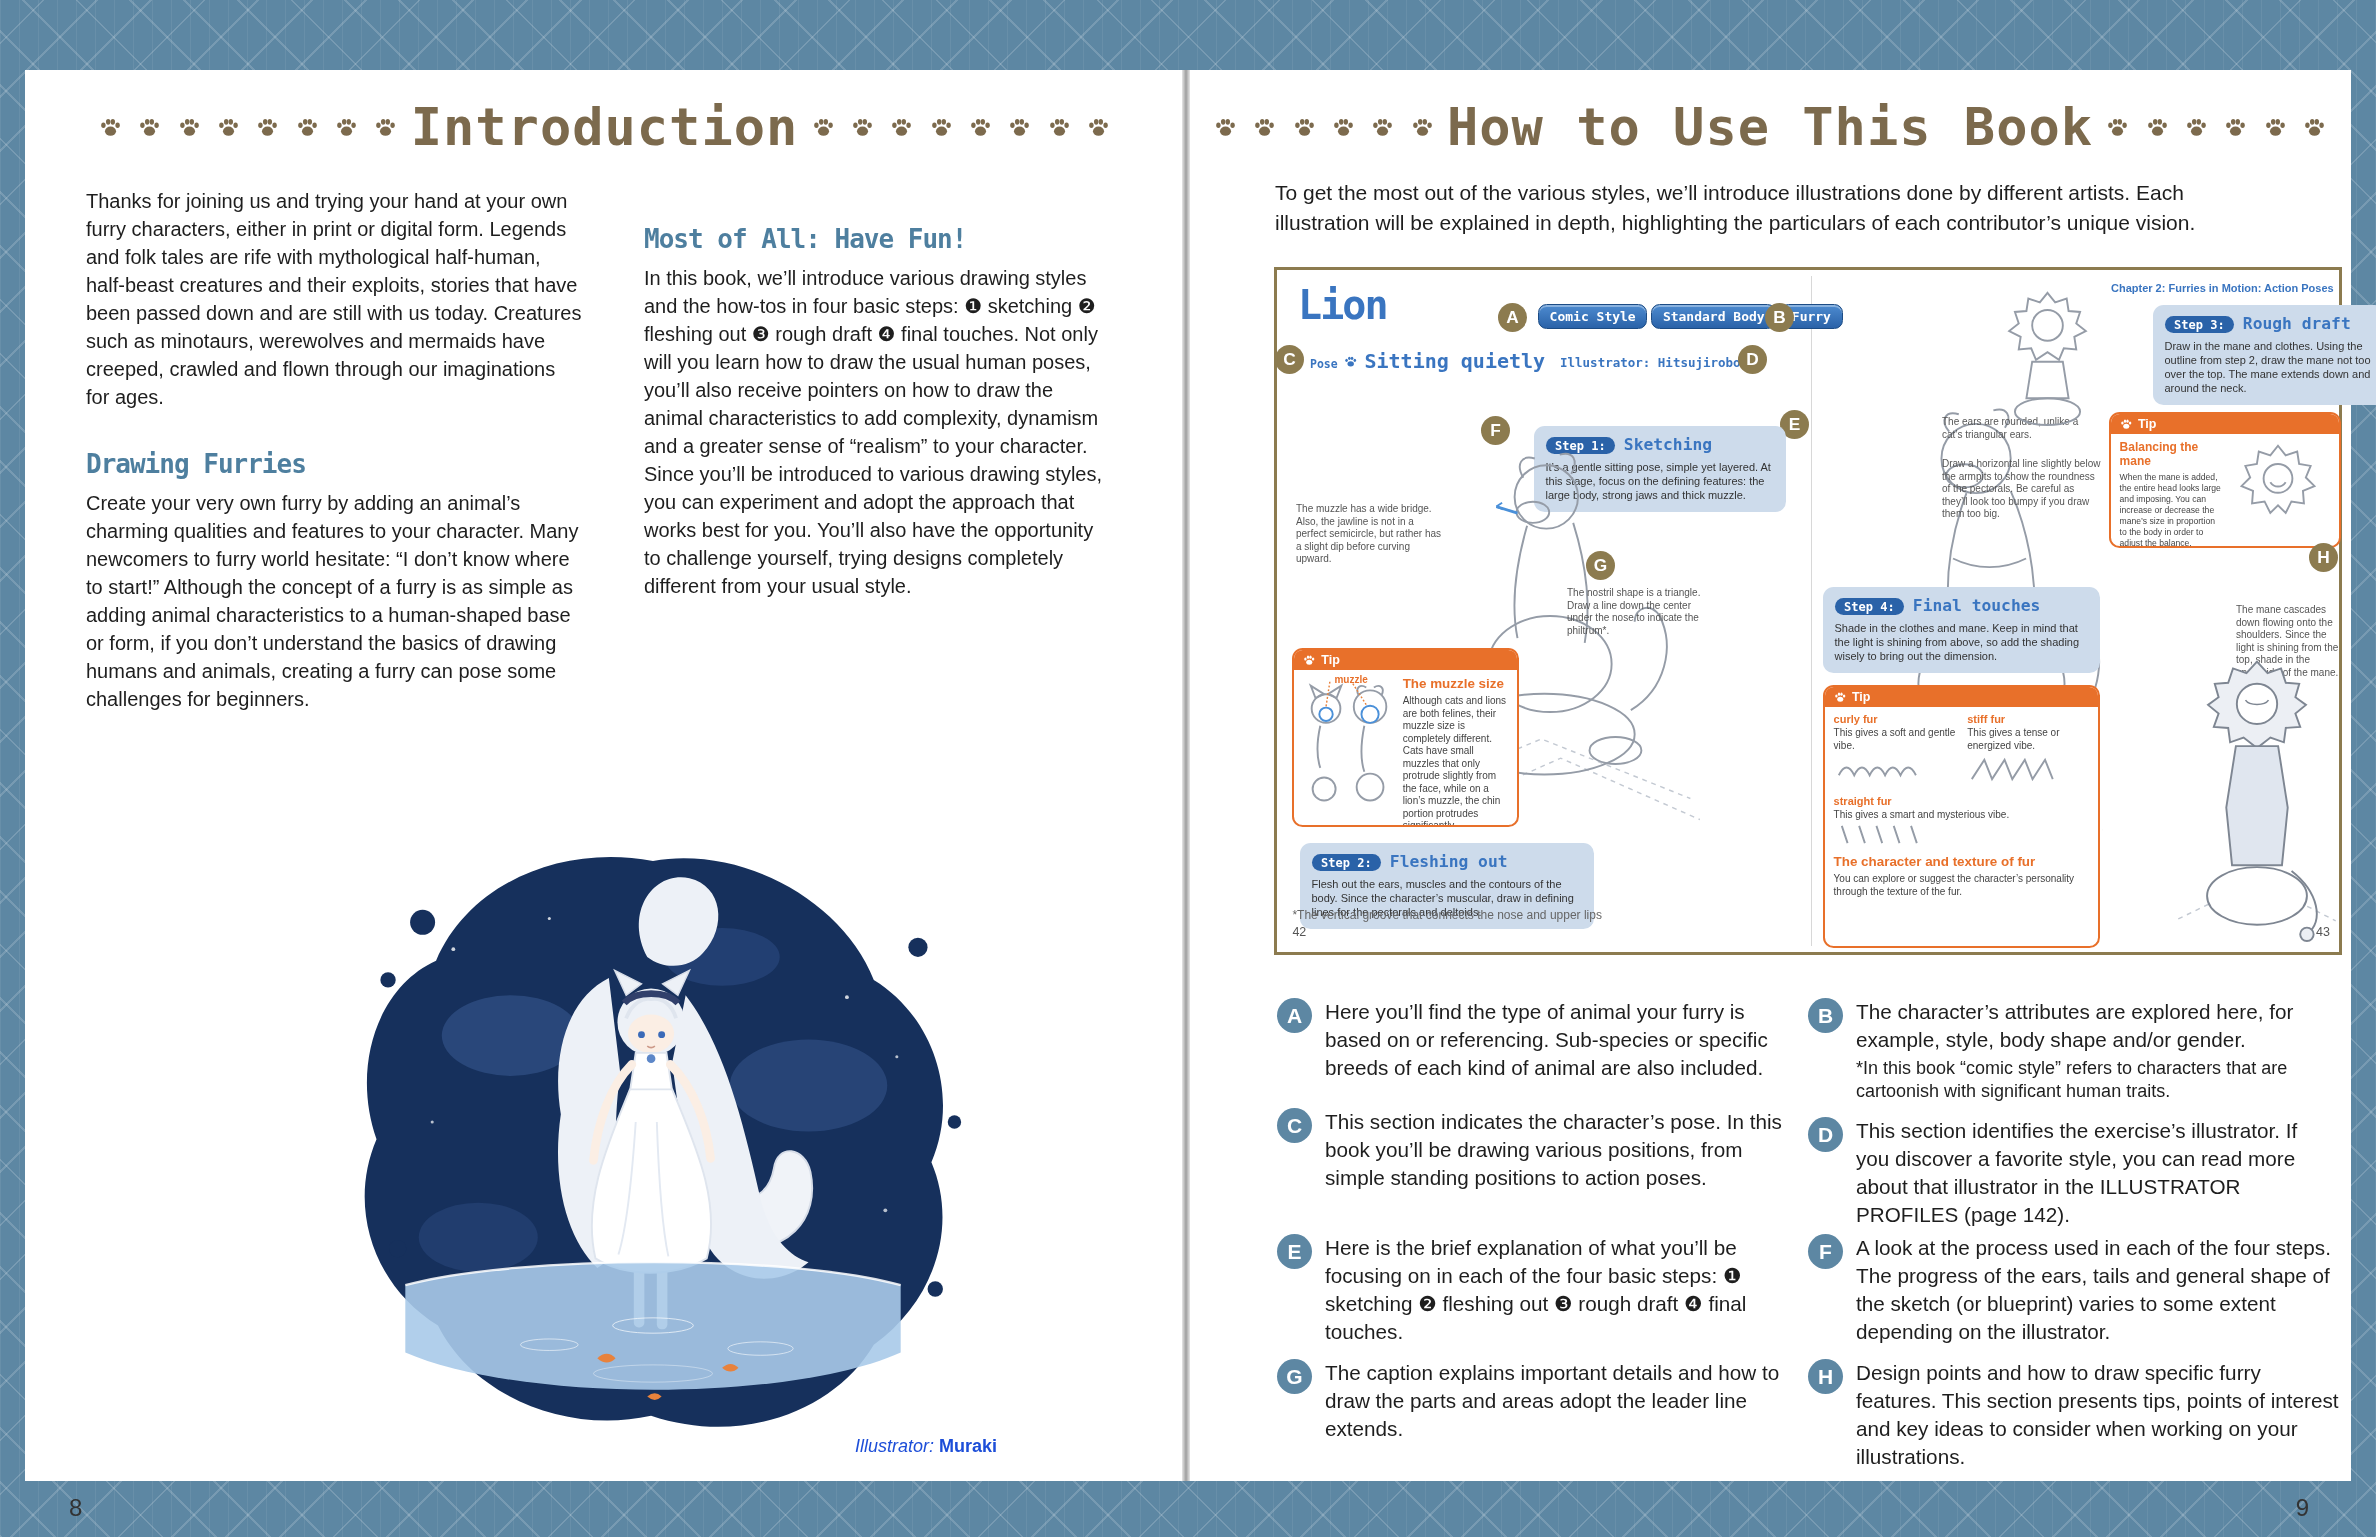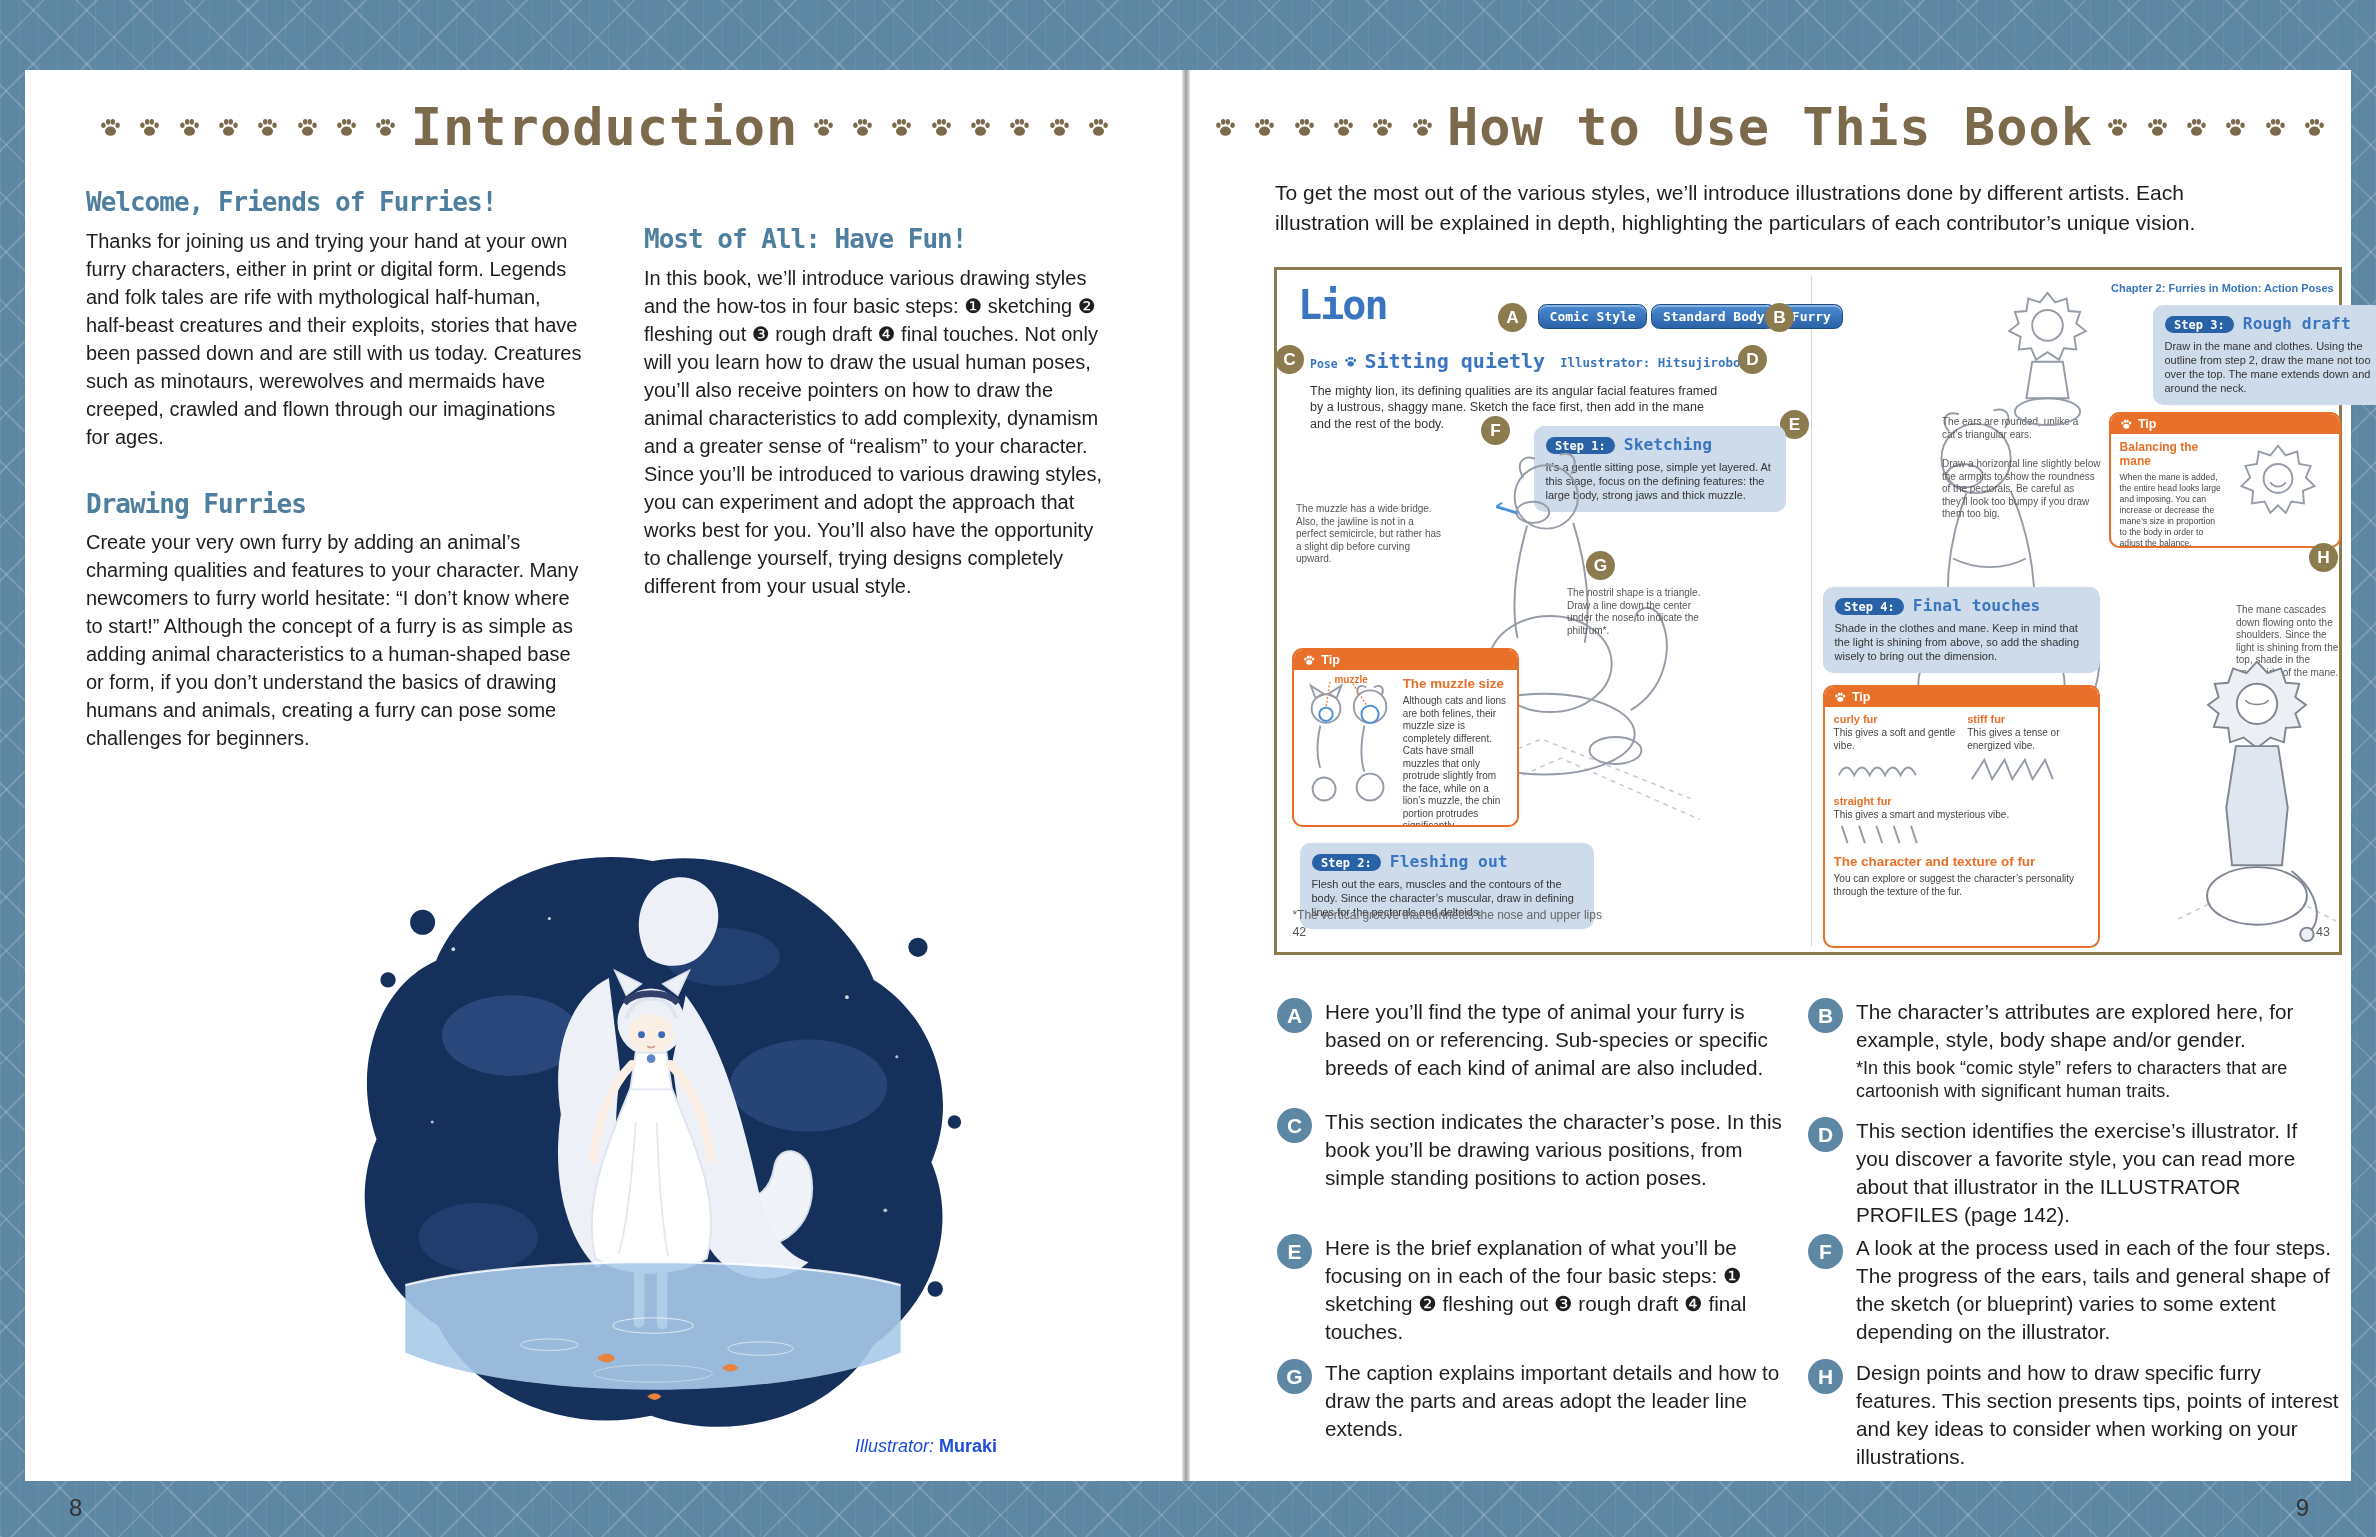--- a/index.html
+++ b/index.html
@@ -201,21 +201,20 @@
             <ellipse cx="12" cy="15.8" rx="5.8" ry="4.8"></ellipse>
             <ellipse cx="4.6" cy="9.6" rx="2.3" ry="2.9"></ellipse>
             <ellipse cx="9.6" cy="6" rx="2.3" ry="3"></ellipse>
             <ellipse cx="14.4" cy="6" rx="2.3" ry="3"></ellipse>
             <ellipse cx="19.4" cy="9.6" rx="2.3" ry="2.9"></ellipse>
           </svg>
         </span>
     </div>
 
     <div class="abs" style="left:61px;top:117px;width:496px;">
-      <div class="sec-head">Welcome, Friends of Furries!</div>
       <p class="body-text">Thanks for joining us and trying your hand at your own furry characters, either in print or digital form. Legends and folk tales are rife with mythological half-human, half-beast creatures and their exploits, stories that have been passed down and are still with us today. Creatures such as minotaurs, werewolves and mermaids have creeped, crawled and flown through our imaginations for ages.</p>
       <div class="sec-head" style="margin-top:38px;">Drawing Furries</div>
       <p class="body-text">Create your very own furry by adding an animal’s charming qualities and features to your character. Many newcomers to furry world hesitate: “I don’t know where to start!” Although the concept of a furry is as simple as adding animal characteristics to a human-shaped base or form, if you don’t understand the basics of drawing humans and animals, creating a furry can pose some challenges for beginners.</p>
     </div>
 
     <div class="abs" style="left:619px;top:117px;width:463px;">
       <div class="sec-head" style="margin-top:37px;">Most of All: Have Fun!</div>
       <p class="body-text">In this book, we’ll introduce various drawing styles and the how-tos in four basic steps: ❶ sketching ❷ fleshing out ❸ rough draft ❹ final touches. Not only will you learn how to draw the usual human poses, you’ll also receive pointers on how to draw the animal characteristics to add complexity, dynamism and a greater sense of “realism” to your character. Since you’ll be introduced to various drawing styles, you can experiment and adopt the approach that works best for you. You’ll also have the opportunity to challenge yourself, trying designs completely different from your usual style.</p>
     </div>
 
@@ -399,21 +398,20 @@
                 <ellipse cx="9.6" cy="6" rx="2.3" ry="3"></ellipse>
                 <ellipse cx="14.4" cy="6" rx="2.3" ry="3"></ellipse>
                 <ellipse cx="19.4" cy="9.6" rx="2.3" ry="2.9"></ellipse>
               </svg>
             </span>
           <span class="pose-val">Sitting quietly</span>
         </div>
         <div class="abs illus-line" style="left:283px;top:85px;width:163px;text-align:right;">Illustrator: Hitsujirobo</div>
         <div class="abs marker" style="left:461px;top:75px;">D</div>
 
-        <div class="abs mini-intro" style="left:33px;top:113px;width:413px;">The mighty lion, its defining qualities are its angular facial features framed by a lustrous, shaggy mane. Sketch the face first, then add in the mane and the rest of the body.</div>
 
         <div class="abs marker" style="left:204px;top:146px;">F</div>
         <div class="abs marker" style="left:503px;top:140px;">E</div>
 
         <div class="abs stepbox" style="left:257px;top:156px;width:252px;">
           <div><span class="step-pill">Step 1:</span><span class="step-title">Sketching</span></div>
           <div class="step-text">It’s a gentle sitting pose, simple yet layered. At this stage, focus on the defining features: the large body, strong jaws and thick muzzle.</div>
         </div>
 
         <div class="abs caption" style="left:19px;top:233px;width:146px;">The muzzle has a wide bridge. Also, the jawline is not in a perfect semicircle, but rather has a slight dip before curving upward.</div>

